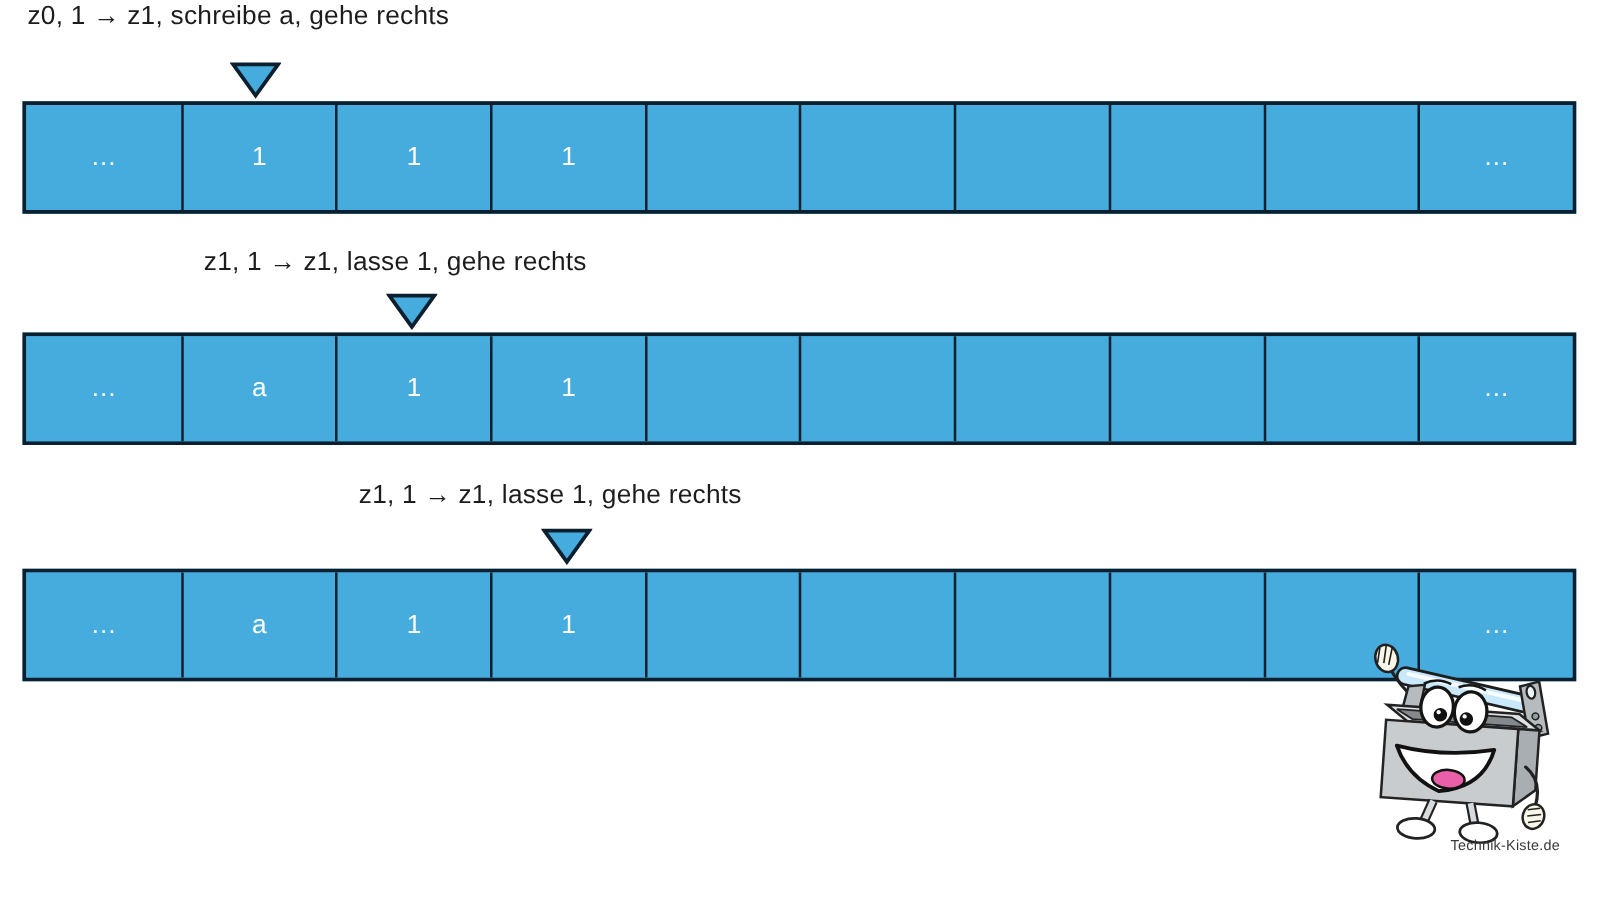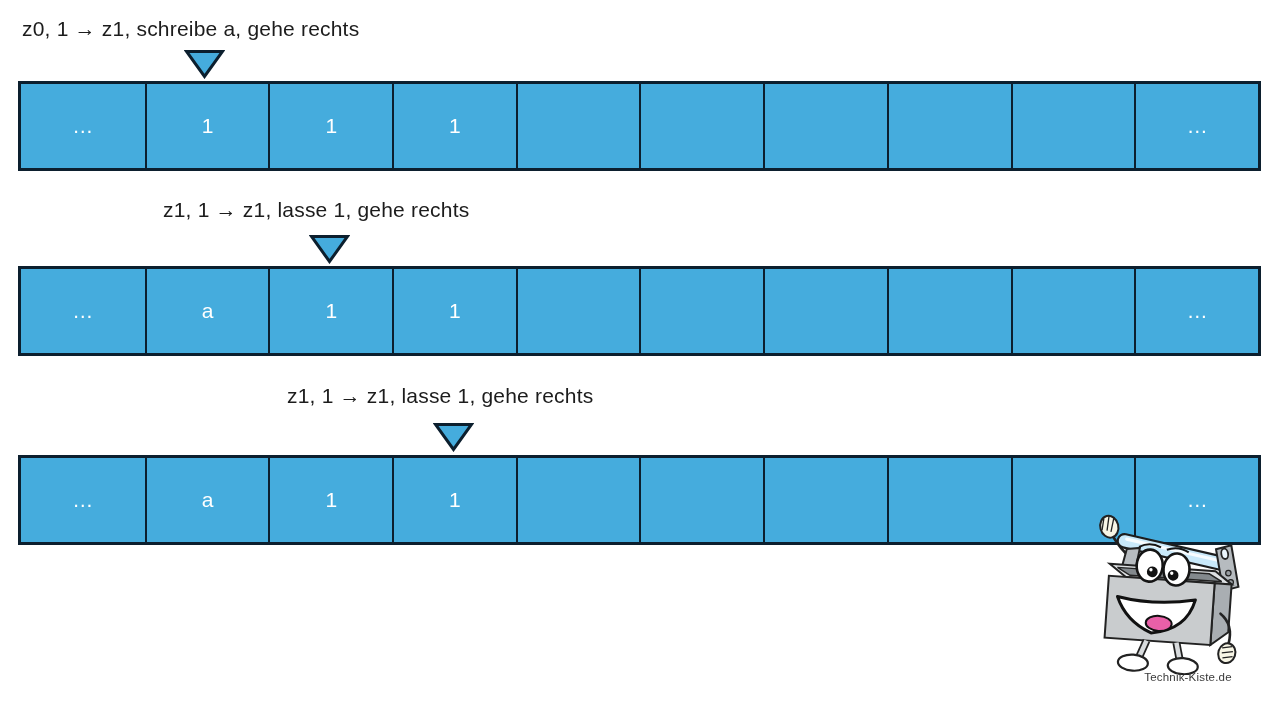--- a/index.html
+++ b/index.html
@@ -27,30 +27,30 @@
     background:#45ACDD;color:#ffffff;
     font-size:21px;
     border-left:2px solid #0C1F2E;
     overflow:hidden;
   }
   .cell:first-child{border-left:none;}
   .mascot{position:absolute;left:1083px;top:510px;}
   .mascot .ln{fill:none;stroke:#222222;stroke-width:2.6;stroke-linecap:round;}
   .mascot-caption{
     position:absolute;left:1128px;top:671px;width:120px;
-    text-align:center;font-size:11.5px;color:#3a3a3a;letter-spacing:0.2px;
+    text-align:right;font-size:11.5px;color:#3a3a3a;letter-spacing:0.2px;
   }
 </style>
 </head>
 <body>
 
 <div class="slide">
 
   <section>
-    <div class="rule" style="left:22px;top:16px">z0, 1 → z1, schreibe a, gehe rechts</div>
+    <div class="rule" style="left:22px;top:0">z0, 1 → z1, schreibe a, gehe rechts</div>
     <svg class="head-marker" style="left:184px;top:49px" width="41" height="30" viewBox="0 0 41 30">
       <polygon points="2.5,2.5 38.5,2.5 20.5,27.5"></polygon>
     </svg>
     <div class="tape" style="top:81px">
       <div class="cell">…</div>
       <div class="cell">1</div>
       <div class="cell">1</div>
       <div class="cell">1</div>
       <div class="cell"></div>
       <div class="cell"></div>

